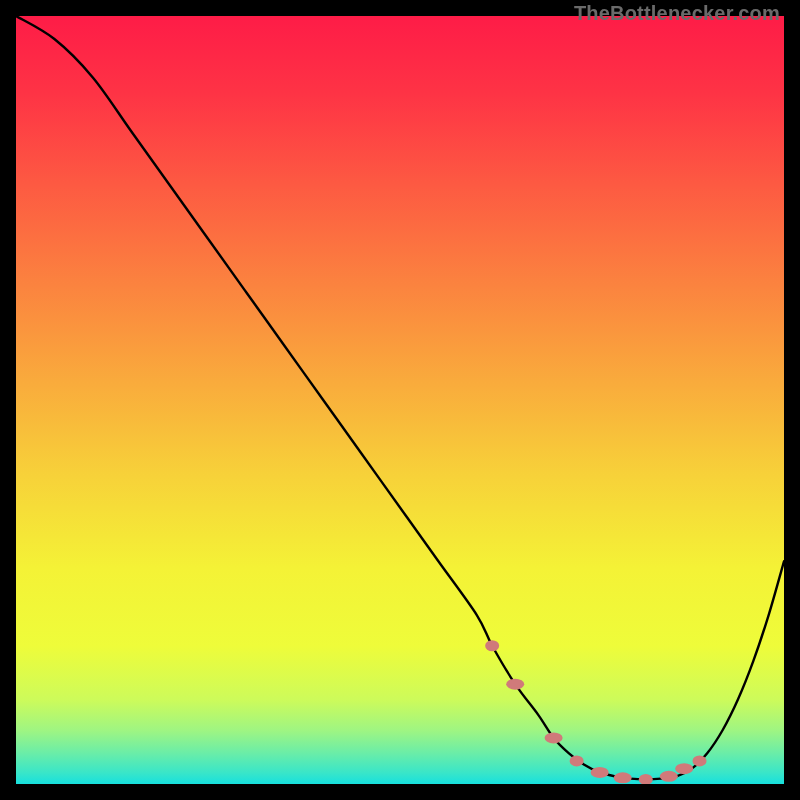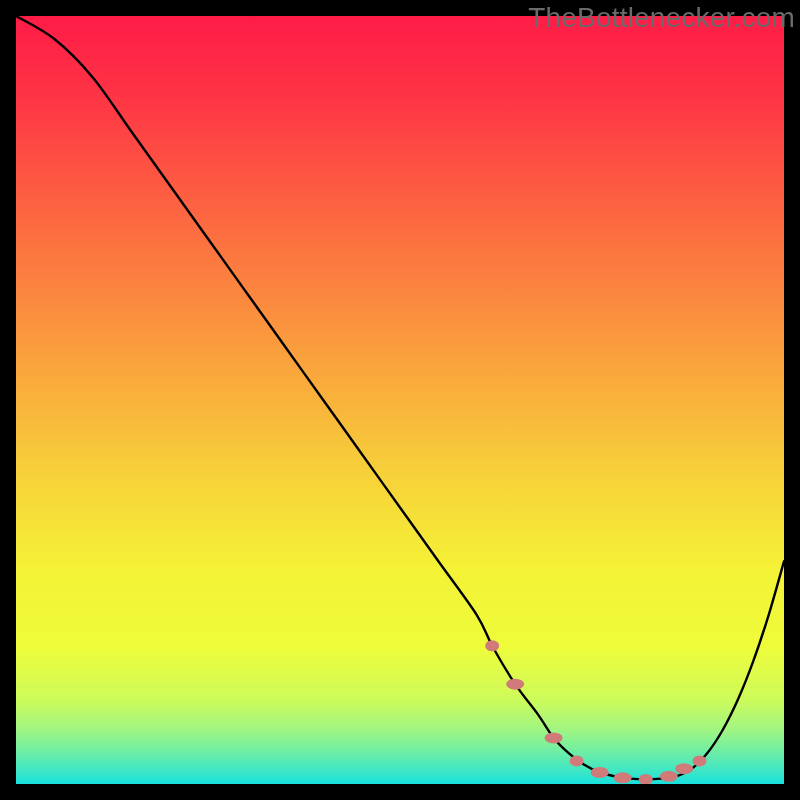--- a/index.html
+++ b/index.html
@@ -22,25 +22,25 @@
   .plot {
     position: absolute;
     left: 0;
     top: 0;
     width: 768px;
     height: 768px;
   }
   .watermark {
     position: absolute;
     top: 2px;
-    right: 5px;
+    right: 20px;
     color: #6a6a6a;
-    font-size: 28px;
+    font-size: 20px;
     letter-spacing: 0.2px;
-    font-weight: 400;
+    font-weight: 700;
     user-select: none;
   }
 </style>
 </head>
 <body>
 
 <div class="frame">
   <svg class="plot" viewBox="0 0 768 768" preserveAspectRatio="none">
     <defs>
       <linearGradient id="bg-grad" x1="0" y1="0" x2="0" y2="1">

